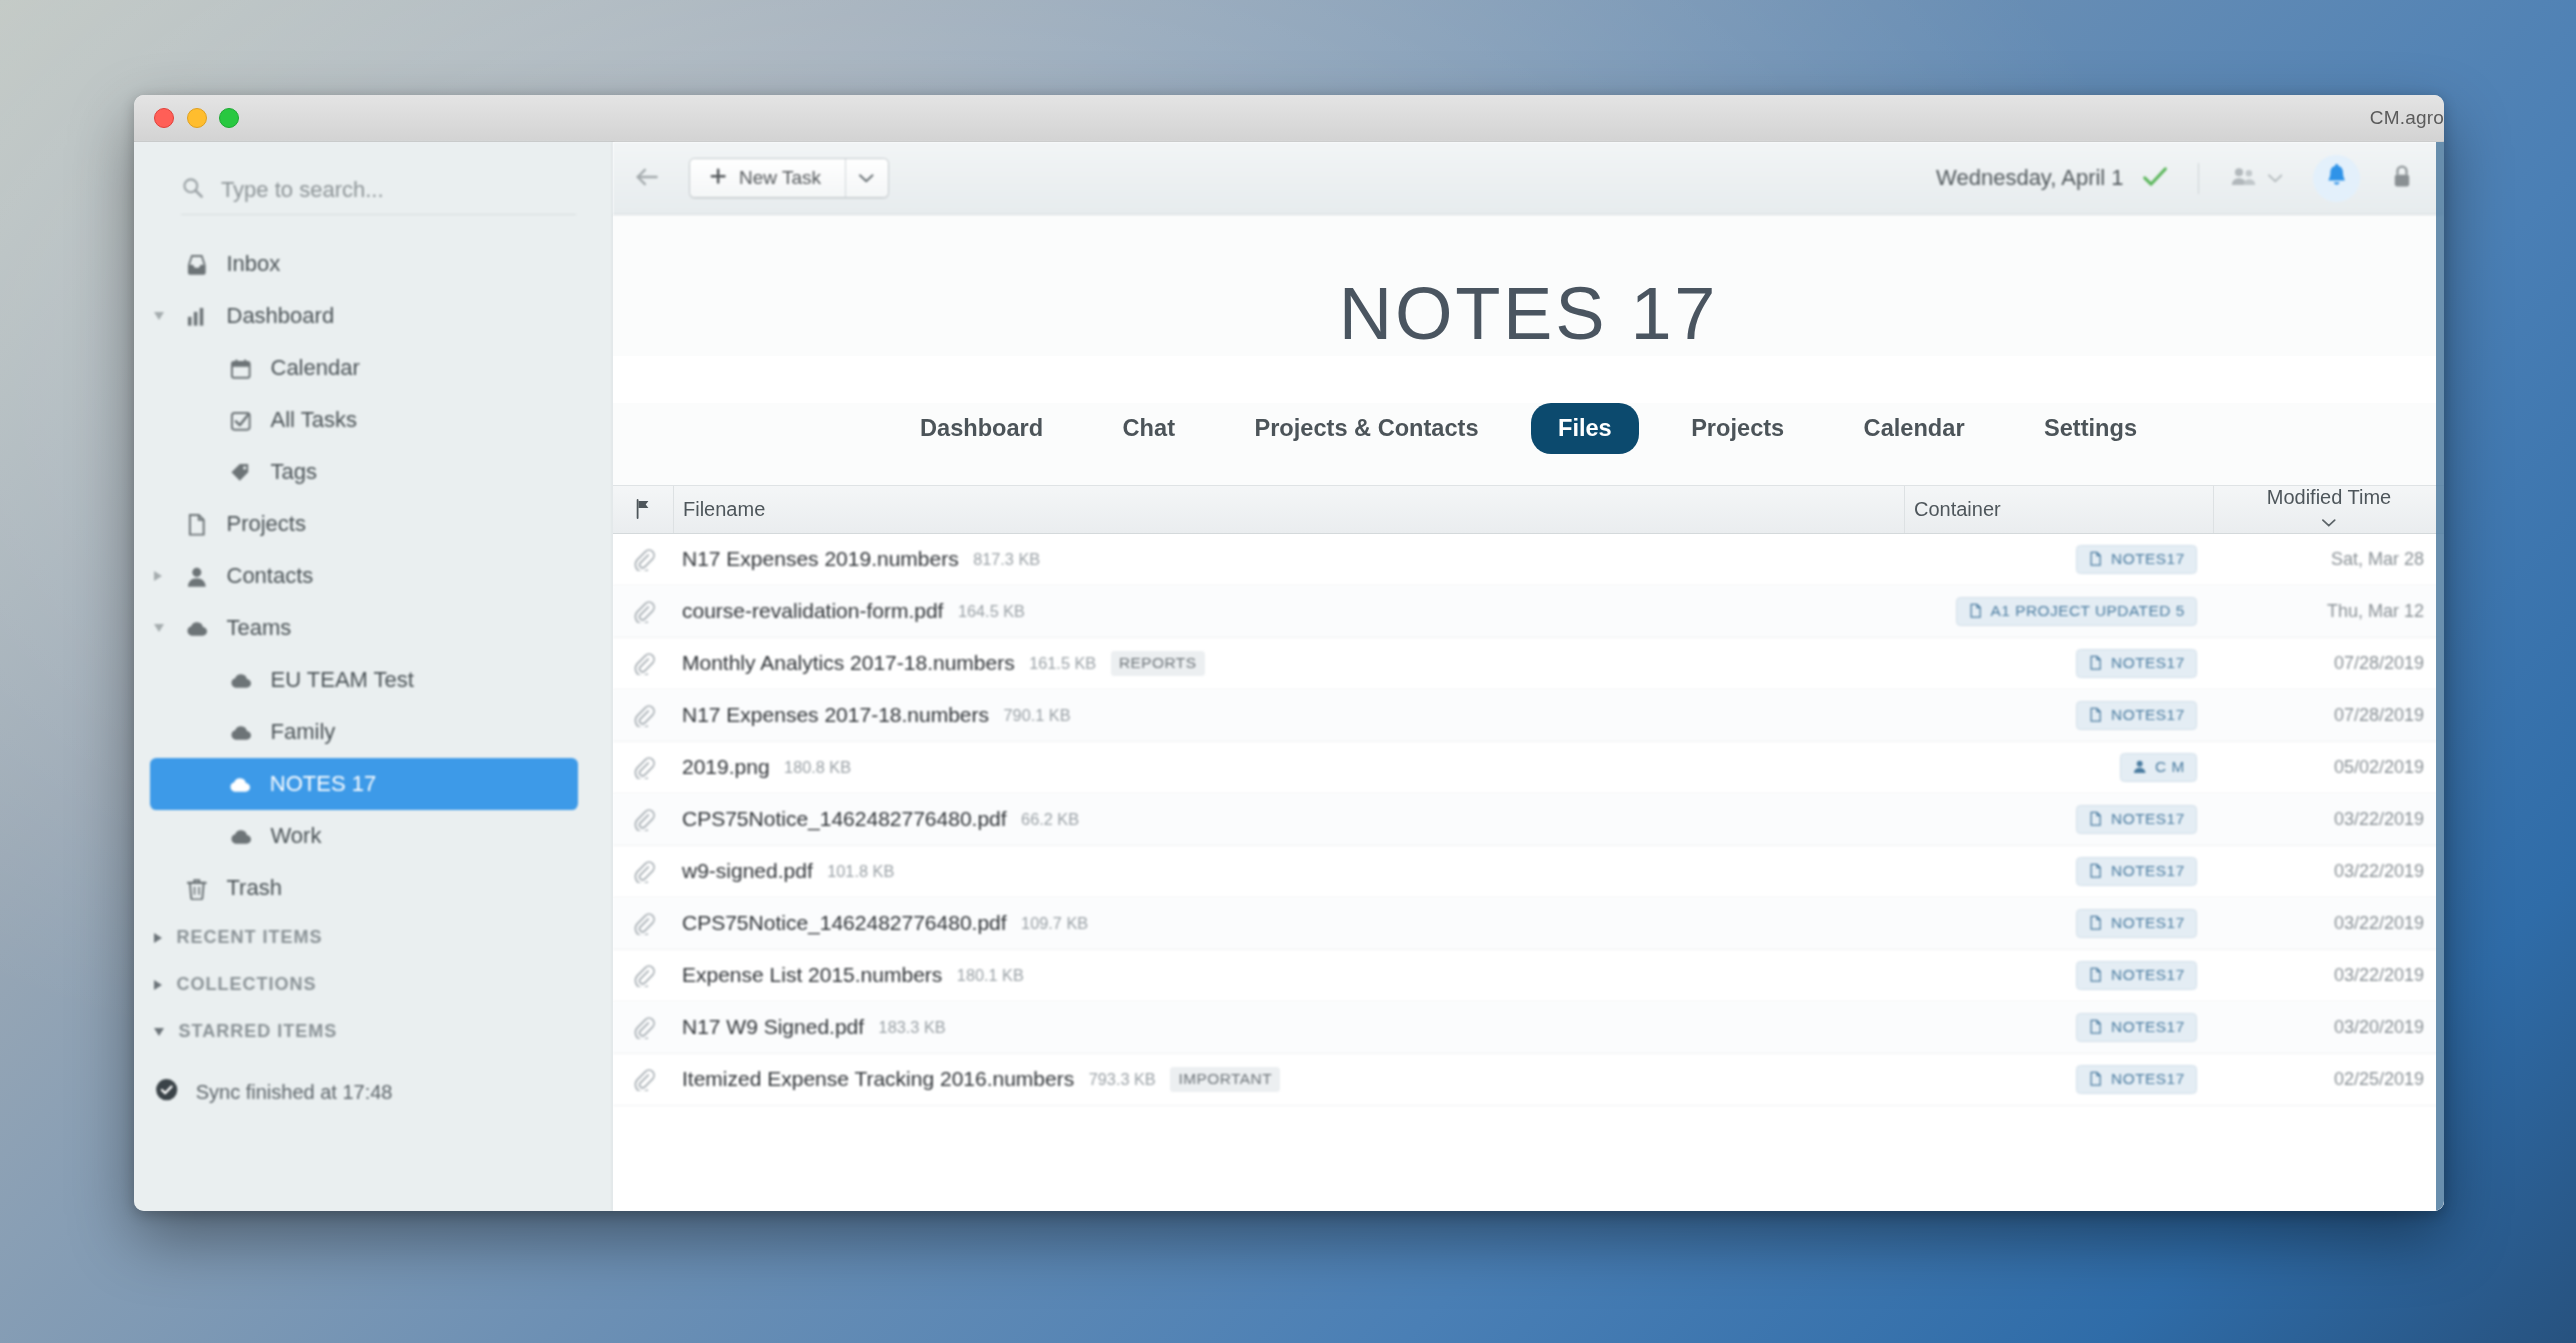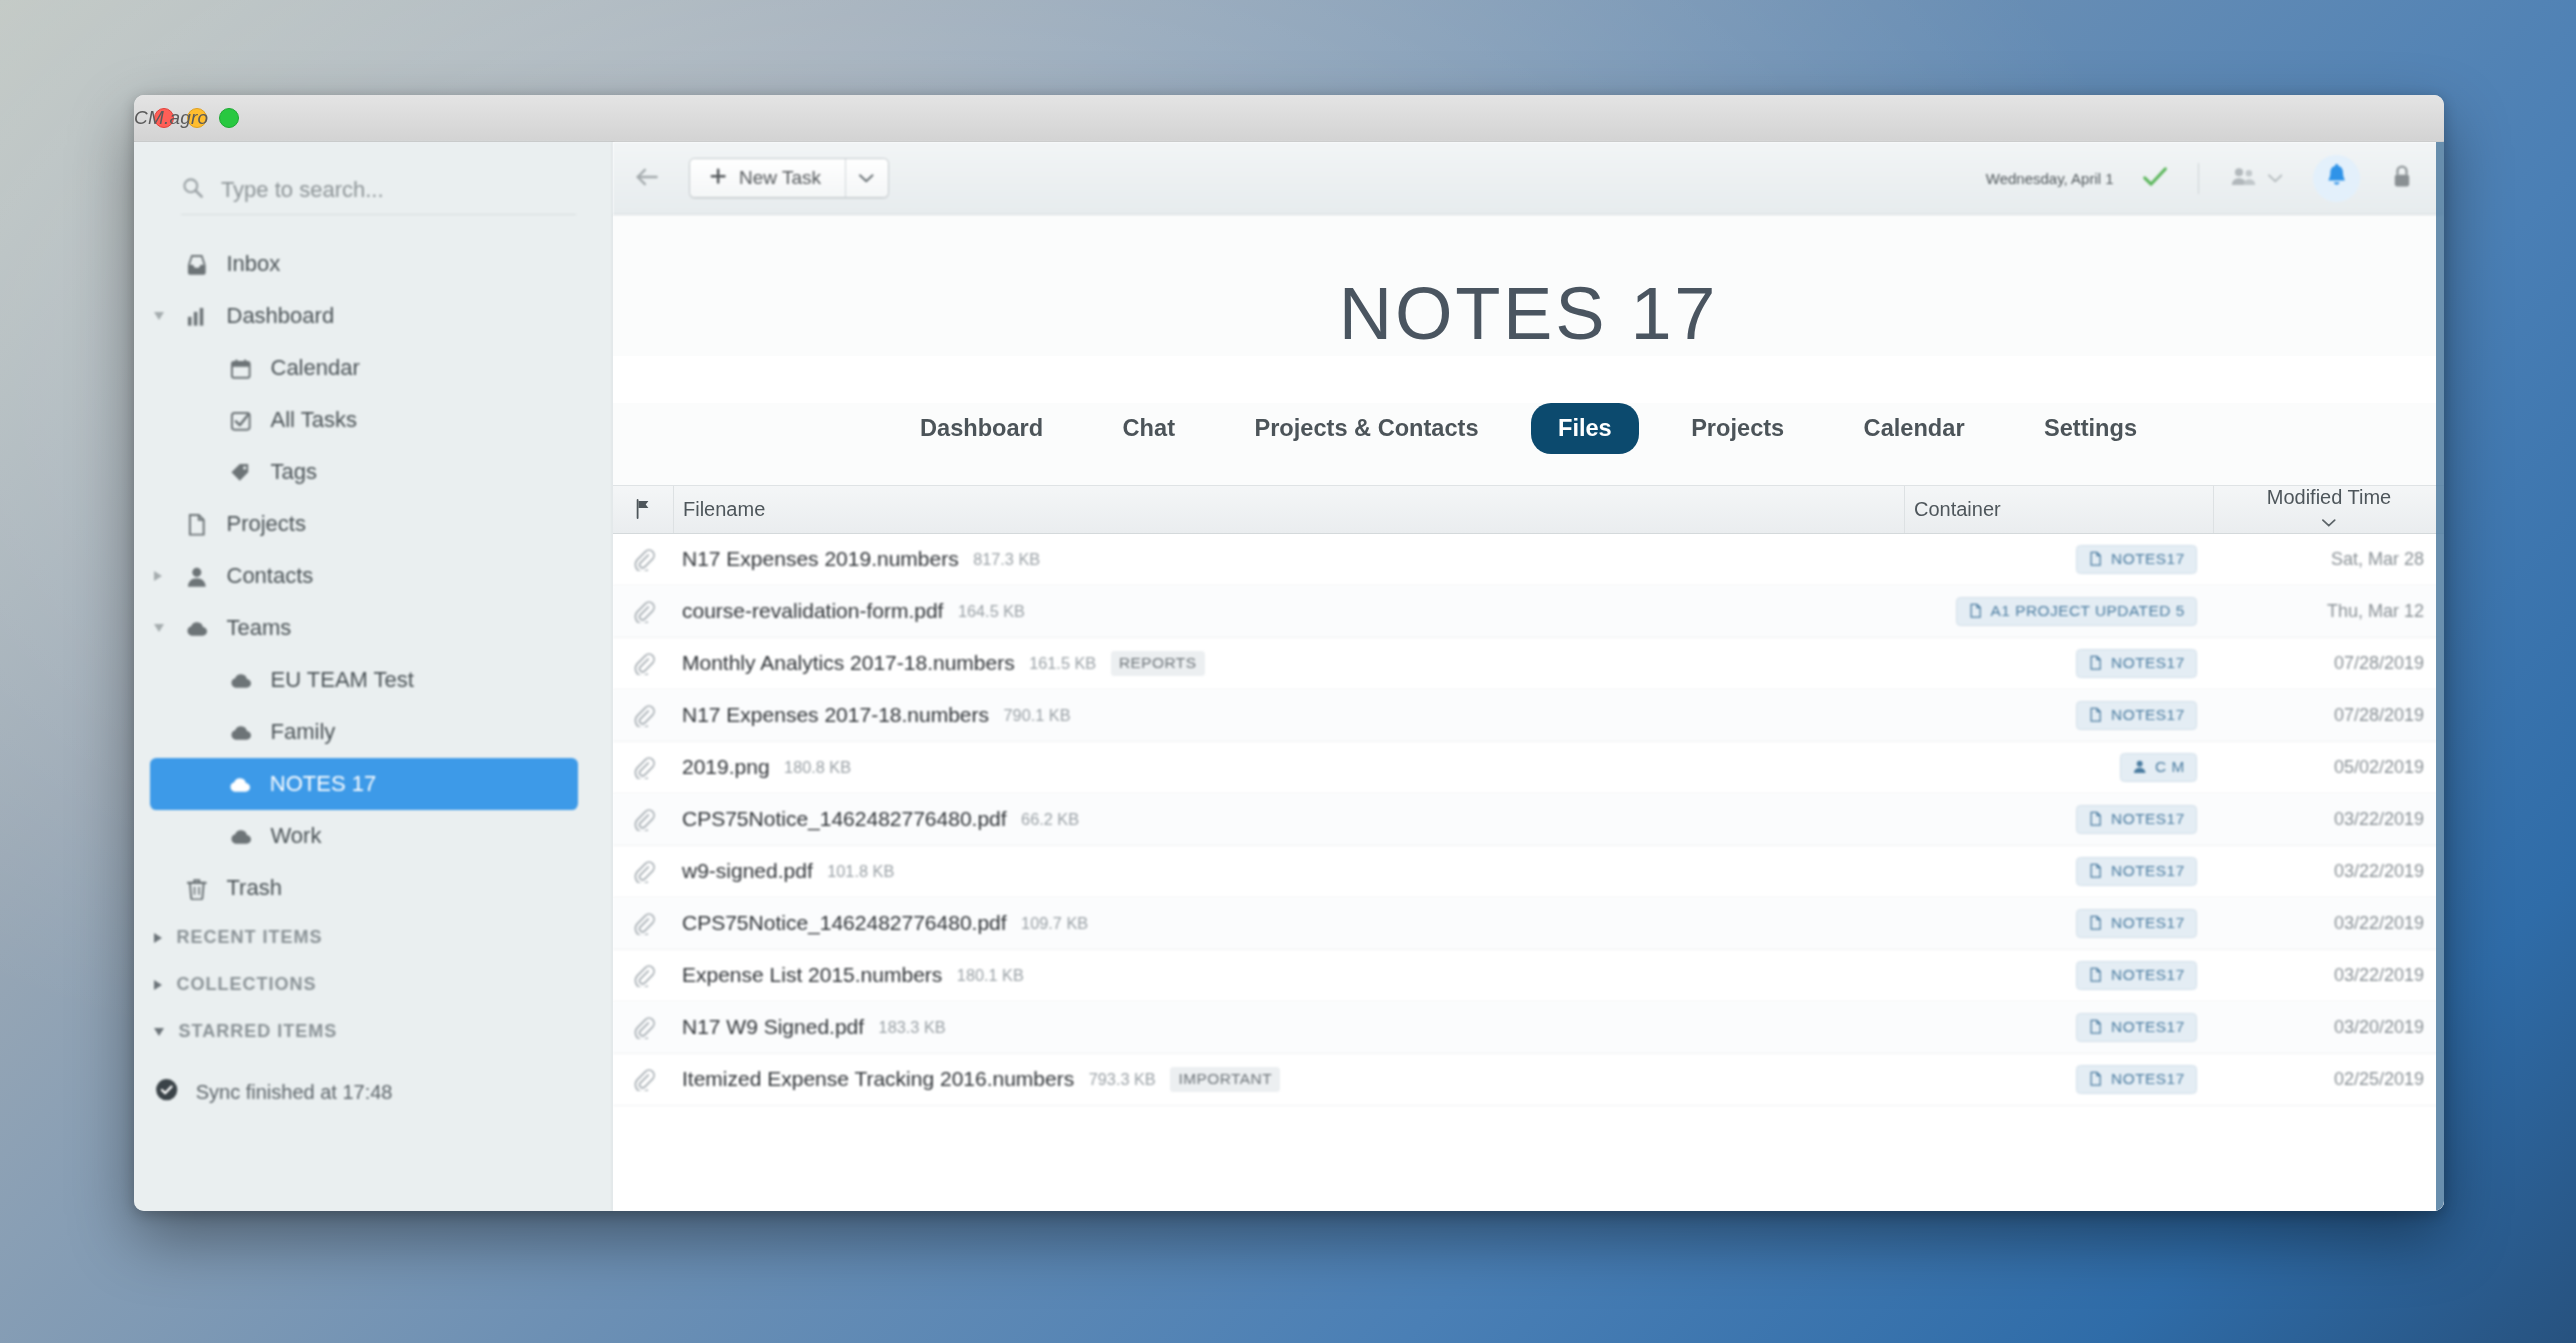--- a/index.html
+++ b/index.html
@@ -54,27 +54,26 @@
     display: flex;
     gap: 12.7px;
     margin-left: 20px;
   }
   .dot { width: 20px; height: 20px; border-radius: 50%; }
   .dot.red    { background: #ff5f57; border: 0.9px solid #e1403a; }
   .dot.yellow { background: #ffbd2e; border: 0.9px solid #dfa01f; }
   .dot.green  { background: #28c840; border: 0.9px solid #1da932; }
   .win-title {
     position: absolute;
-    left: 0; right: 0;
-    text-align: left;
+    left: 8px; right: 0;
+    text-align: right;
     font-size: 19px;
     color: #5b5b5b;
     letter-spacing: 0.2px;
     filter: blur(0.6px);
-    font-style: italic;
   }
 
   
   .win-body { flex: 1; display: flex; min-height: 0; }
 
   
   .sidebar {
     width: 479px;
     flex: 0 0 479px;
     background: #eaeff0;
@@ -209,23 +208,23 @@
   }
   .newtask .main .plus { margin-right: 12.7px; }
   .newtask .caret {
     display: flex; align-items: center; justify-content: center;
     width: 42px;
   }
 
   .toolbar-spacer { flex: 1; }
 
   .date-label {
-    font-size: 15px;
+    font-size: 22px;
     color: #51585c;
-    margin-right: 28px;
+    margin-right: 18px;
   }
   .check-mark { margin-right: 29px; }
   .tb-sep {
     width: 0.9px; height: 31px; background: #cdd3d6; margin-right: 31px;
   }
   .tb-users { display:flex; align-items:center; margin-right: 31px; opacity:.52; }
   .tb-users .caret2 { margin-left: 11px; }
   .bell-wrap {
     width: 47px; height: 47px; border-radius: 50%;
     background: #e3f0fb;

